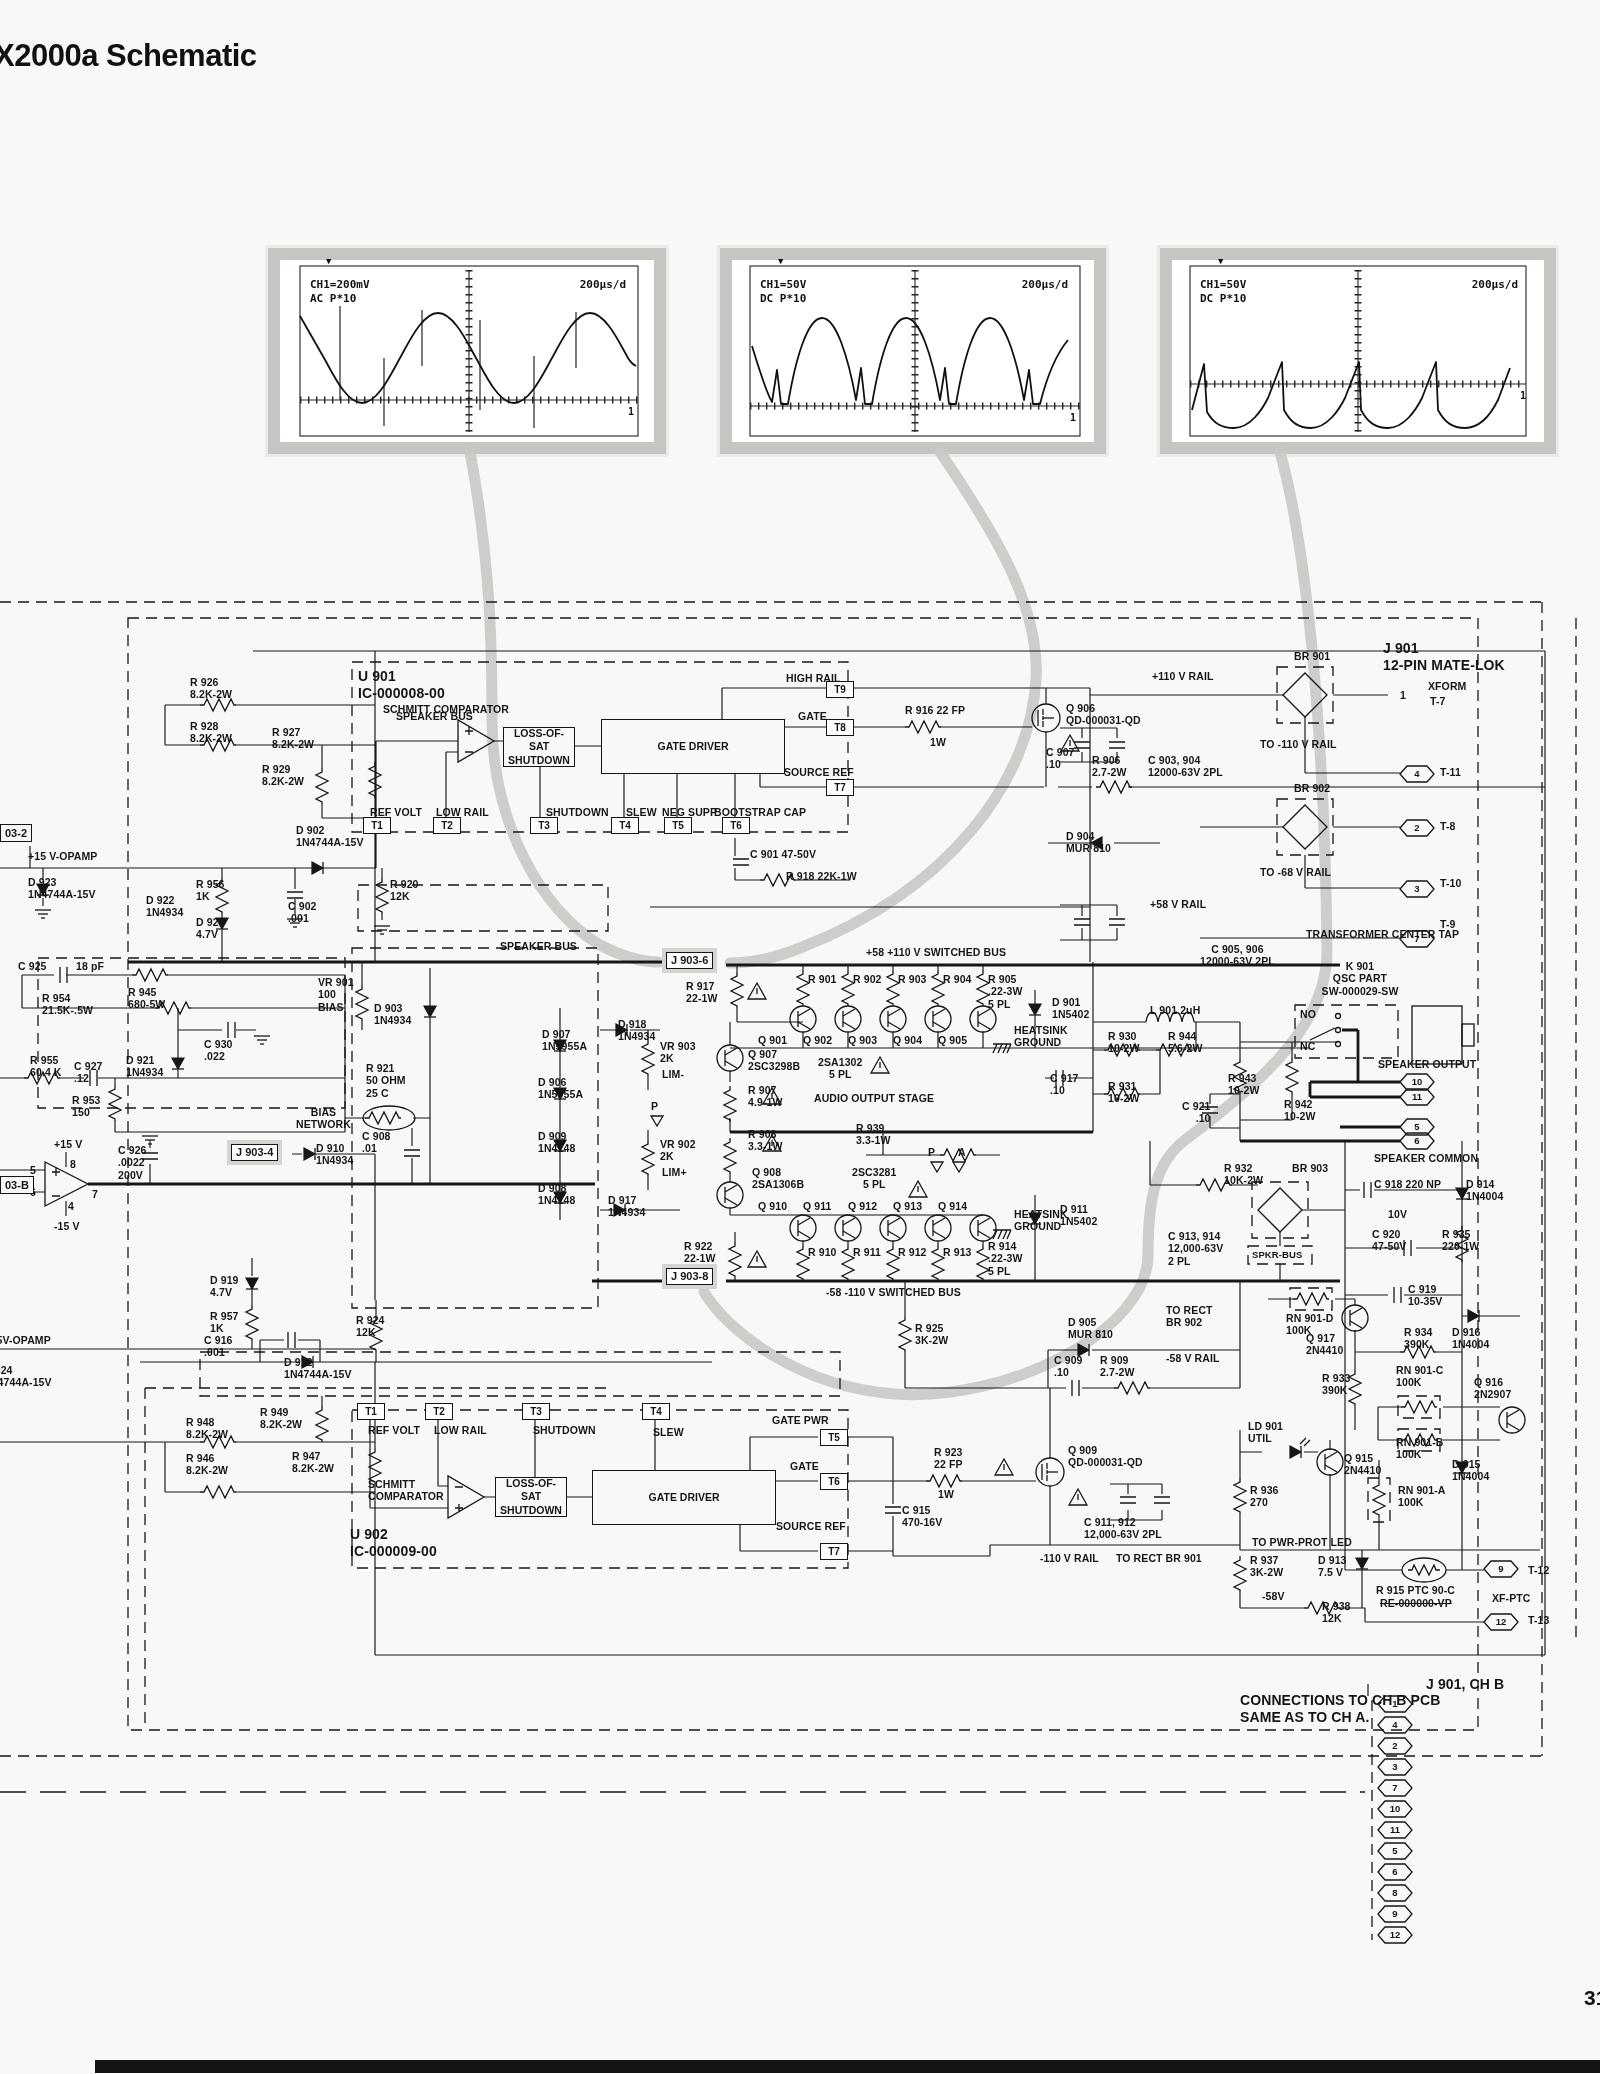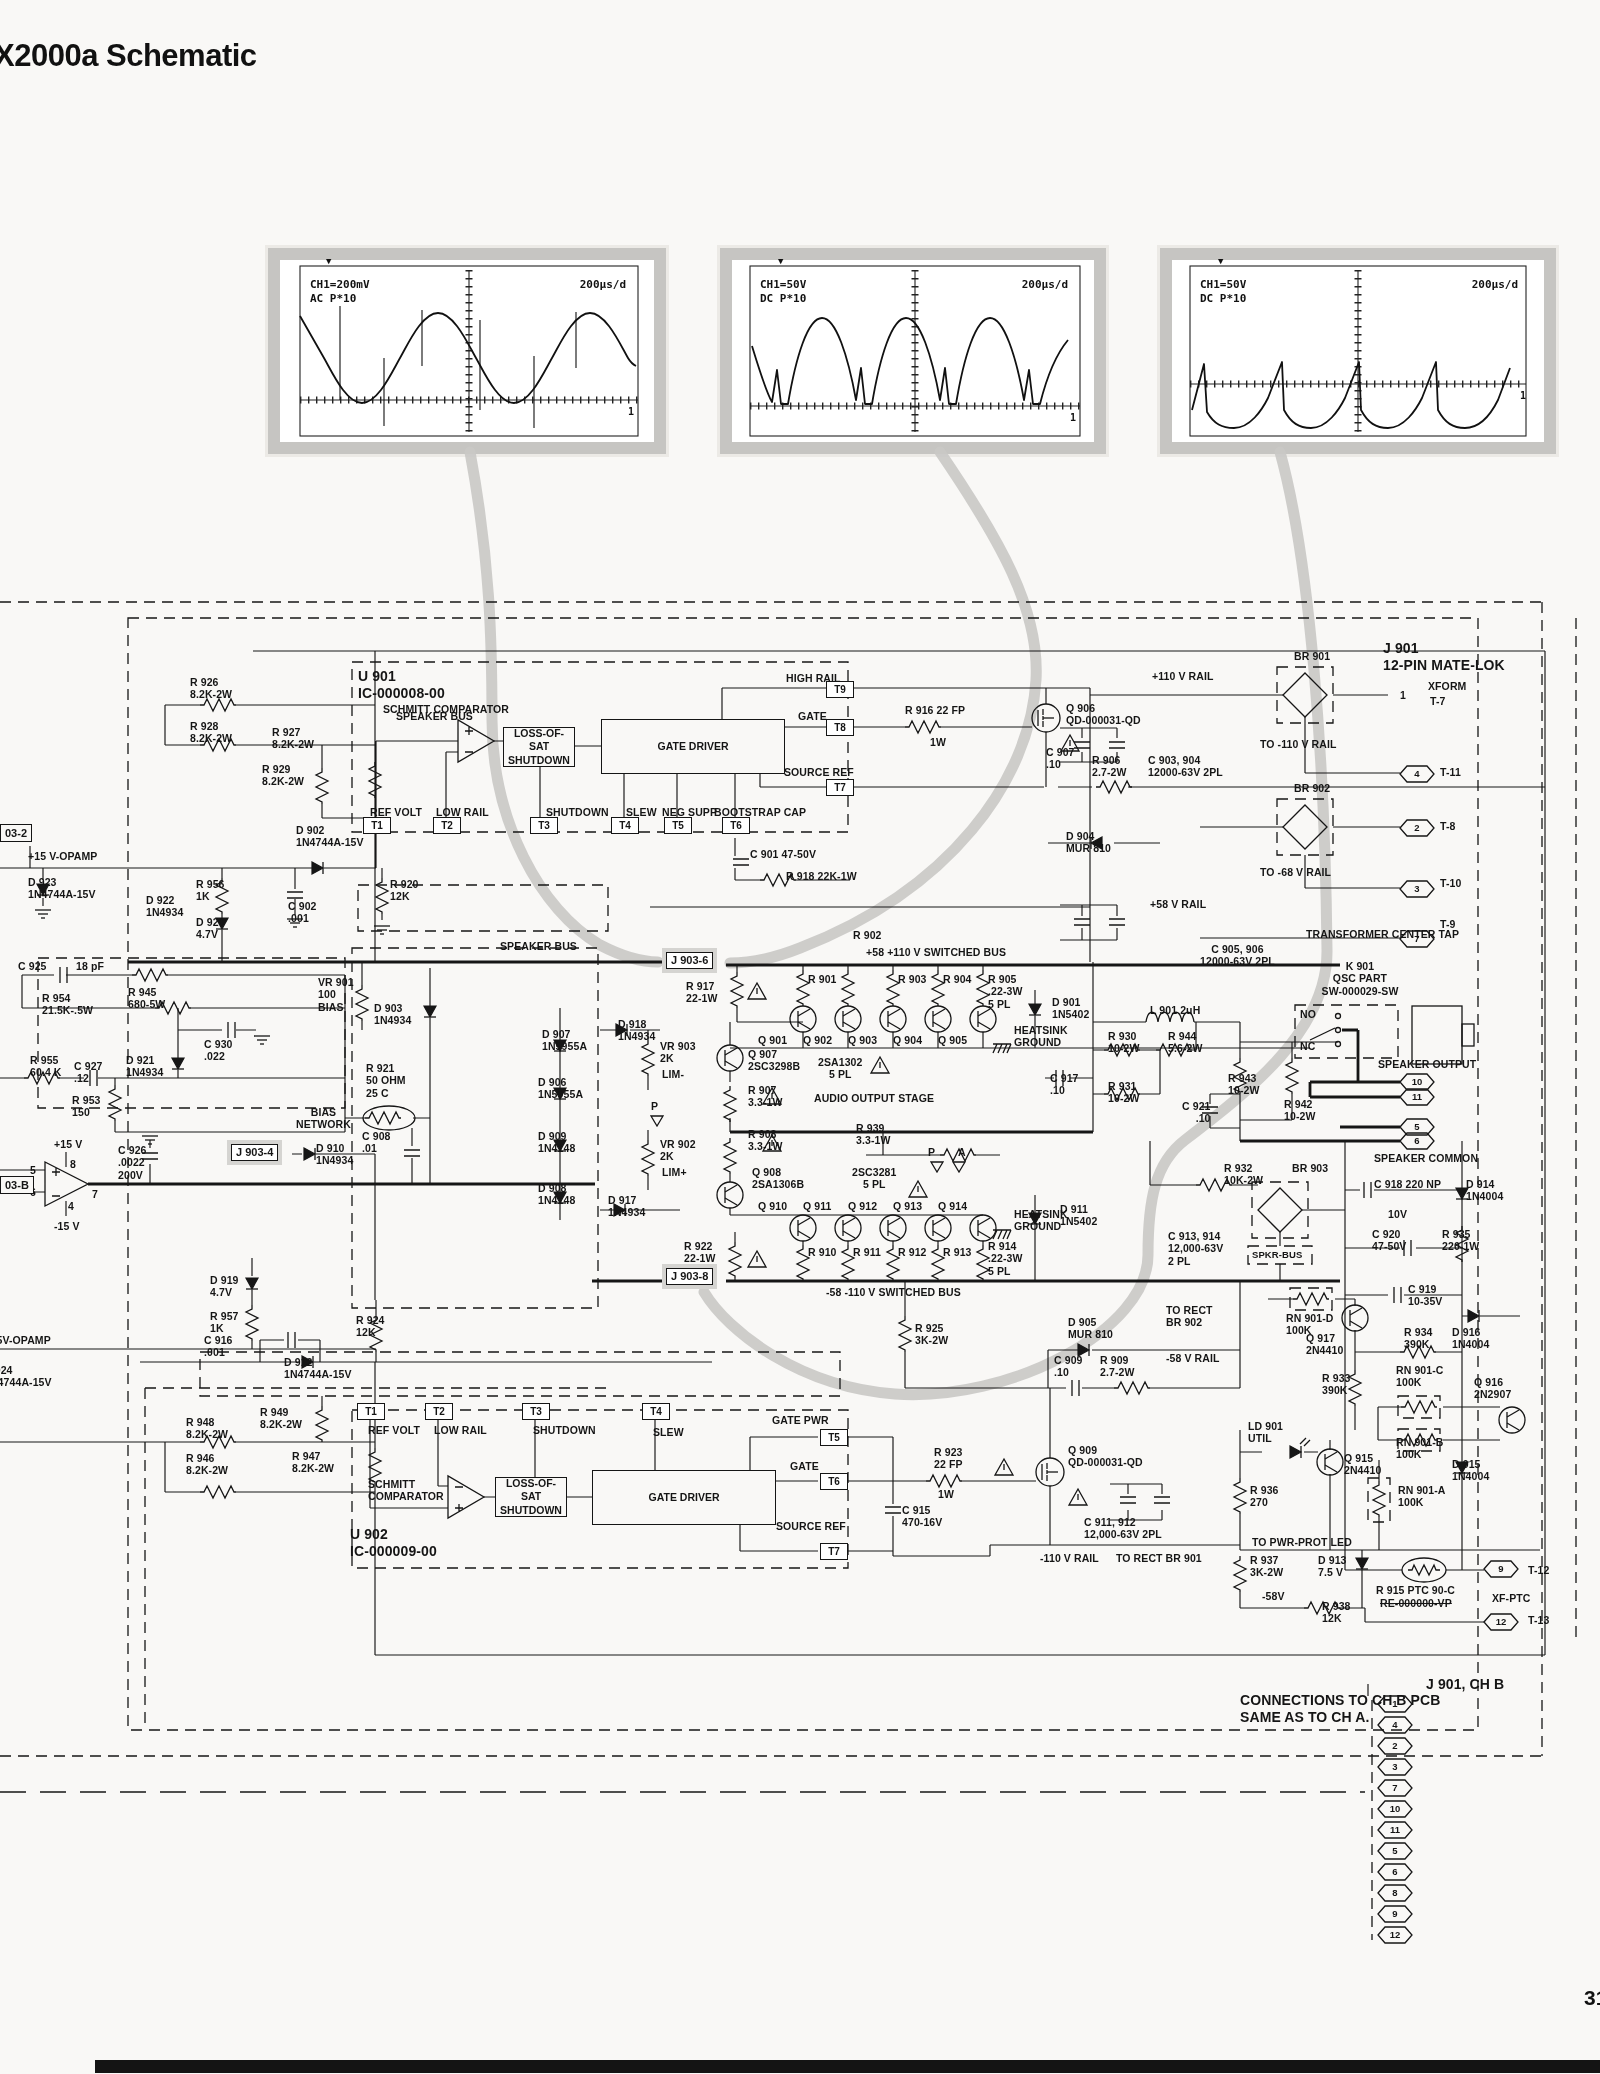--- a/index.html
+++ b/index.html
@@ -572,21 +572,21 @@
     <div class="jbox" style="left:231px;top:1144px;">J 903-4</div>
     <div class="lbl" style="left:316px;top:1142px;">D 910
 1N4934</div>
 
     <div class="lbl" style="left:500px;top:940px;">SPEAKER BUS</div>
     <div class="jbox" style="left:666px;top:952px;">J 903-6</div>
     <div class="lbl" style="left:686px;top:980px;">R 917
 22-1W</div>
     <div class="lbl" style="left:866px;top:946px;">+58 +110 V SWITCHED BUS</div>
     <div class="lbl" style="left:808px;top:973px;">R 901</div>
-    <div class="lbl" style="left:853px;top:929px;">R 902</div>
+    <div class="lbl" style="left:853px;top:973px;">R 902</div>
     <div class="lbl" style="left:898px;top:973px;">R 903</div>
     <div class="lbl" style="left:943px;top:973px;">R 904</div>
     <div class="lbl" style="left:988px;top:973px;">R 905
 .22-3W
 5 PL</div>
     <div class="lbl" style="left:758px;top:1034px;">Q 901</div>
     <div class="lbl" style="left:803px;top:1034px;">Q 902</div>
     <div class="lbl" style="left:848px;top:1034px;">Q 903</div>
     <div class="lbl" style="left:893px;top:1034px;">Q 904</div>
     <div class="lbl" style="left:938px;top:1034px;text-align:center;">Q 905</div>
@@ -599,21 +599,21 @@
     <div class="lbl" style="left:618px;top:1018px;">D 918
 1N4934</div>
     <div class="lbl" style="left:660px;top:1040px;">VR 903
 2K</div>
     <div class="lbl" style="left:662px;top:1068px;">LIM-</div>
     <div class="lbl" style="left:748px;top:1048px;">Q 907
 2SC3298B</div>
     <div class="lbl" style="left:538px;top:1076px;">D 906
 1N5955A</div>
     <div class="lbl" style="left:748px;top:1084px;">R 907
-3.3-1W</div>
+4.9-1W</div>
     <div class="lbl" style="left:814px;top:1092px;">AUDIO OUTPUT STAGE</div>
     <div class="lbl" style="left:538px;top:1130px;">D 909
 1N4148</div>
     <div class="lbl" style="left:748px;top:1128px;">R 908
 3.3-1W</div>
     <div class="lbl" style="left:856px;top:1122px;">R 939
 3.3-1W</div>
     <div class="lbl" style="left:660px;top:1138px;">VR 902
 2K</div>
     <div class="lbl" style="left:662px;top:1166px;">LIM+</div>

